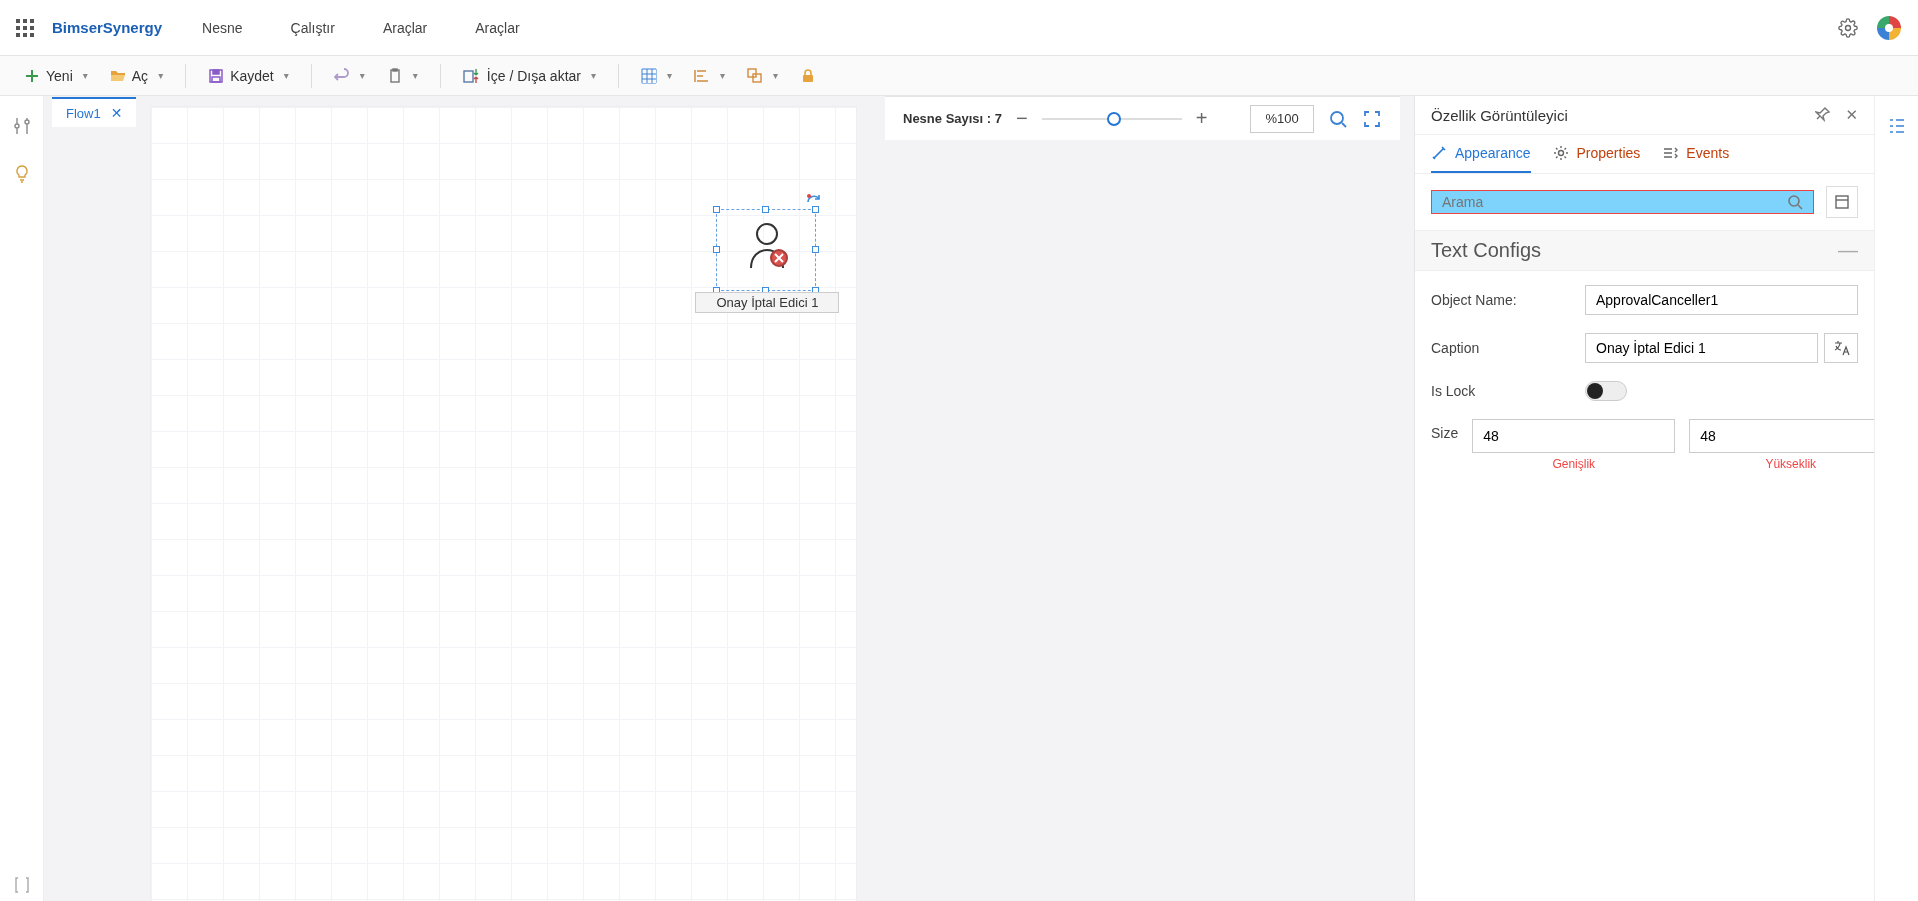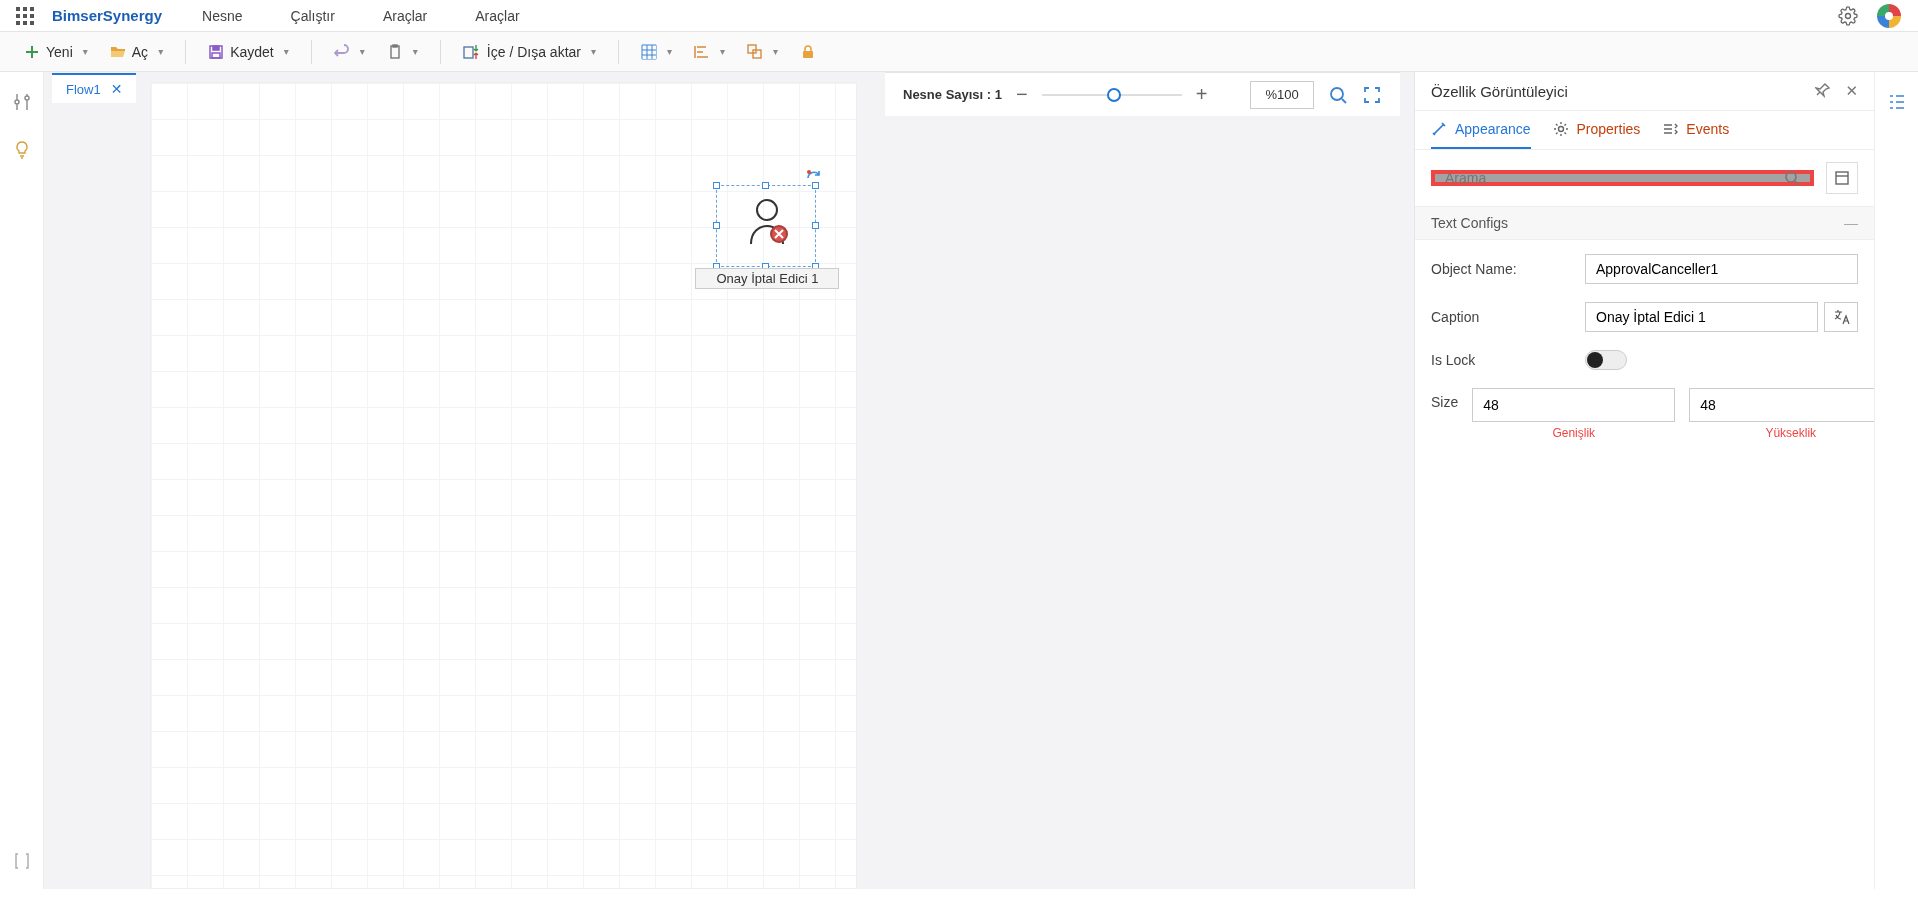--- a/index.html
+++ b/index.html
@@ -1,20 +1,20 @@
 <!DOCTYPE html>
 <html><head>
 <meta charset="utf-8">
 <style>
 * { box-sizing: border-box; margin: 0; padding: 0; }
 body { font-family: "Segoe UI", Arial, sans-serif; font-size: 13px; color: #333; background: #fff; overflow: hidden; }
 
 
 .top-bar {
-  display: flex; align-items: center; height: 32px;
+  display: flex; align-items: center; height: 56px;
   border-bottom: 1px solid #e5e5e5; padding: 0 16px;
 }
 .apps-icon { width: 18px; height: 18px; display: grid; grid-template-columns: repeat(3,4px); grid-template-rows: repeat(3,4px); gap: 3px; margin-right: 18px; cursor: pointer; }
 .apps-icon span { background: #555; width: 4px; height: 4px; }
 .brand { font-weight: 600; font-size: 15px; color: #1a5fb4; margin-right: 40px; }
 .menu-items { display: flex; gap: 48px; }
 .menu-item { color: #444; cursor: pointer; font-size: 14px; }
 .top-right { margin-left: auto; display: flex; align-items: center; gap: 18px; }
 
 
@@ -69,25 +69,25 @@
 
 
 .prop-panel { width: 460px; background: #fff; border-left: 1px solid #e5e5e5; display: flex; flex-direction: column; }
 .prop-header { display: flex; align-items: center; padding: 10px 16px; border-bottom: 1px solid #eee; font-size: 15px; }
 .prop-header-actions { margin-left: auto; display: flex; gap: 14px; }
 .prop-tabs { display: flex; gap: 22px; padding: 10px 16px 0 16px; border-bottom: 1px solid #eee; }
 .prop-tab { display: flex; align-items: center; gap: 8px; padding-bottom: 10px; cursor: pointer; font-size: 14px; color: #c2410c; border-bottom: 2px solid transparent; }
 .prop-tab.active { color: #2477d6; border-bottom-color: #2477d6; }
 
 .prop-search-row { display: flex; gap: 12px; padding: 12px 16px; align-items: center; }
-.prop-search { flex: 1; display: flex; align-items: center; background: #a3a3a3; border: 4px solid #ef4444; height: 16px; padding: 0 10px; }
+.prop-search { flex: 1; display: flex; align-items: center; background: #7dd3fc; border: 1px solid #ef4444; height: 24px; padding: 0 10px; }
 .prop-search input { flex: 1; border: none; outline: none; background: transparent; font-size: 14px; }
 .prop-aux-btn { width: 32px; height: 32px; border: 1px solid #ddd; display: flex; align-items: center; justify-content: center; cursor: pointer; }
 
-.prop-group-hdr { background: #f7f7f7; padding: 8px 16px; font-size: 14px; color: #555; display: flex; align-items: center; border-top: 1px solid #eee; border-bottom: 1px solid #eee; }
+.prop-group-hdr { background: #f7f7f7; padding: 8px 16px; font-size: 20px; color: #555; display: flex; align-items: center; border-top: 1px solid #eee; border-bottom: 1px solid #eee; }
 .prop-group-hdr .collapse { margin-left: auto; color: #aaa; cursor: pointer; }
 
 .prop-body { padding: 14px 16px; display: flex; flex-direction: column; gap: 18px; }
 .prop-row { display: flex; align-items: center; gap: 14px; }
 .prop-label { width: 140px; font-size: 14px; color: #444; }
 .prop-input { flex: 1; height: 30px; border: 1px solid #ccc; padding: 8px 10px; font-size: 14px; background: #fff; }
 .caption-row { display: flex; gap: 6px; flex: 1; }
 .caption-row .prop-input { flex: 1; }
 .lang-btn { width: 34px; height: 30px; border: 1px solid #ccc; display: flex; align-items: center; justify-content: center; cursor: pointer; }
 
@@ -277,21 +277,21 @@
               <circle cx="34" cy="38" r="8" fill="#d9534f" stroke="#a83e3a"></circle>
               <path d="M30 34l8 8M38 34l-8 8" stroke="#fff" stroke-width="2"></path>
             </svg>
           </span>
           <div class="node-label">Onay İptal Edici 1</div>
         </div>
       </div>
     </div>
 
     <div class="status-bar">
-      <span style="font-weight:600;">Nesne Sayısı : 1</span>
+      <span style="font-weight:600;">Nesne Sayısı : 7</span>
       <div class="zoom-slider">
         <span style="font-size:20px;color:#666;cursor:pointer;">−</span>
         <div class="slider-track">
           <div class="slider-thumb"></div>
         </div>
         <span style="font-size:20px;color:#666;cursor:pointer;">+</span>
       </div>
       <div class="zoom-box">%100</div>
       <span style="cursor:pointer;">
         <svg width="20" height="20" viewBox="0 0 20 20" fill="none" stroke="#3b82d6" stroke-width="1.8">

